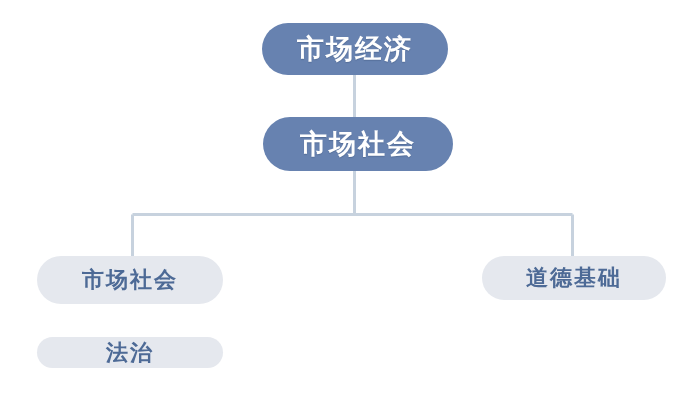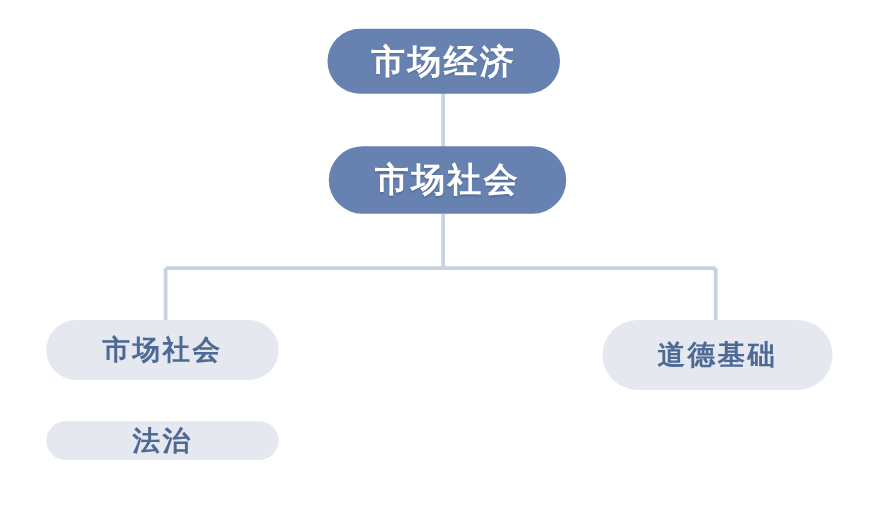--- a/index.html
+++ b/index.html
@@ -70,21 +70,21 @@
     left: 37px;
     top: 256px;
     width: 186px;
     height: 48px;
   }
   
   .n-moral-foundation {
     left: 482px;
     top: 256px;
     width: 184px;
-    height: 56px;
+    height: 44px;
   }
   
   .n-rule-of-law {
     left: 37px;
     top: 337px;
     width: 186px;
     height: 31px;
   }
   
   .n-public-morality {

